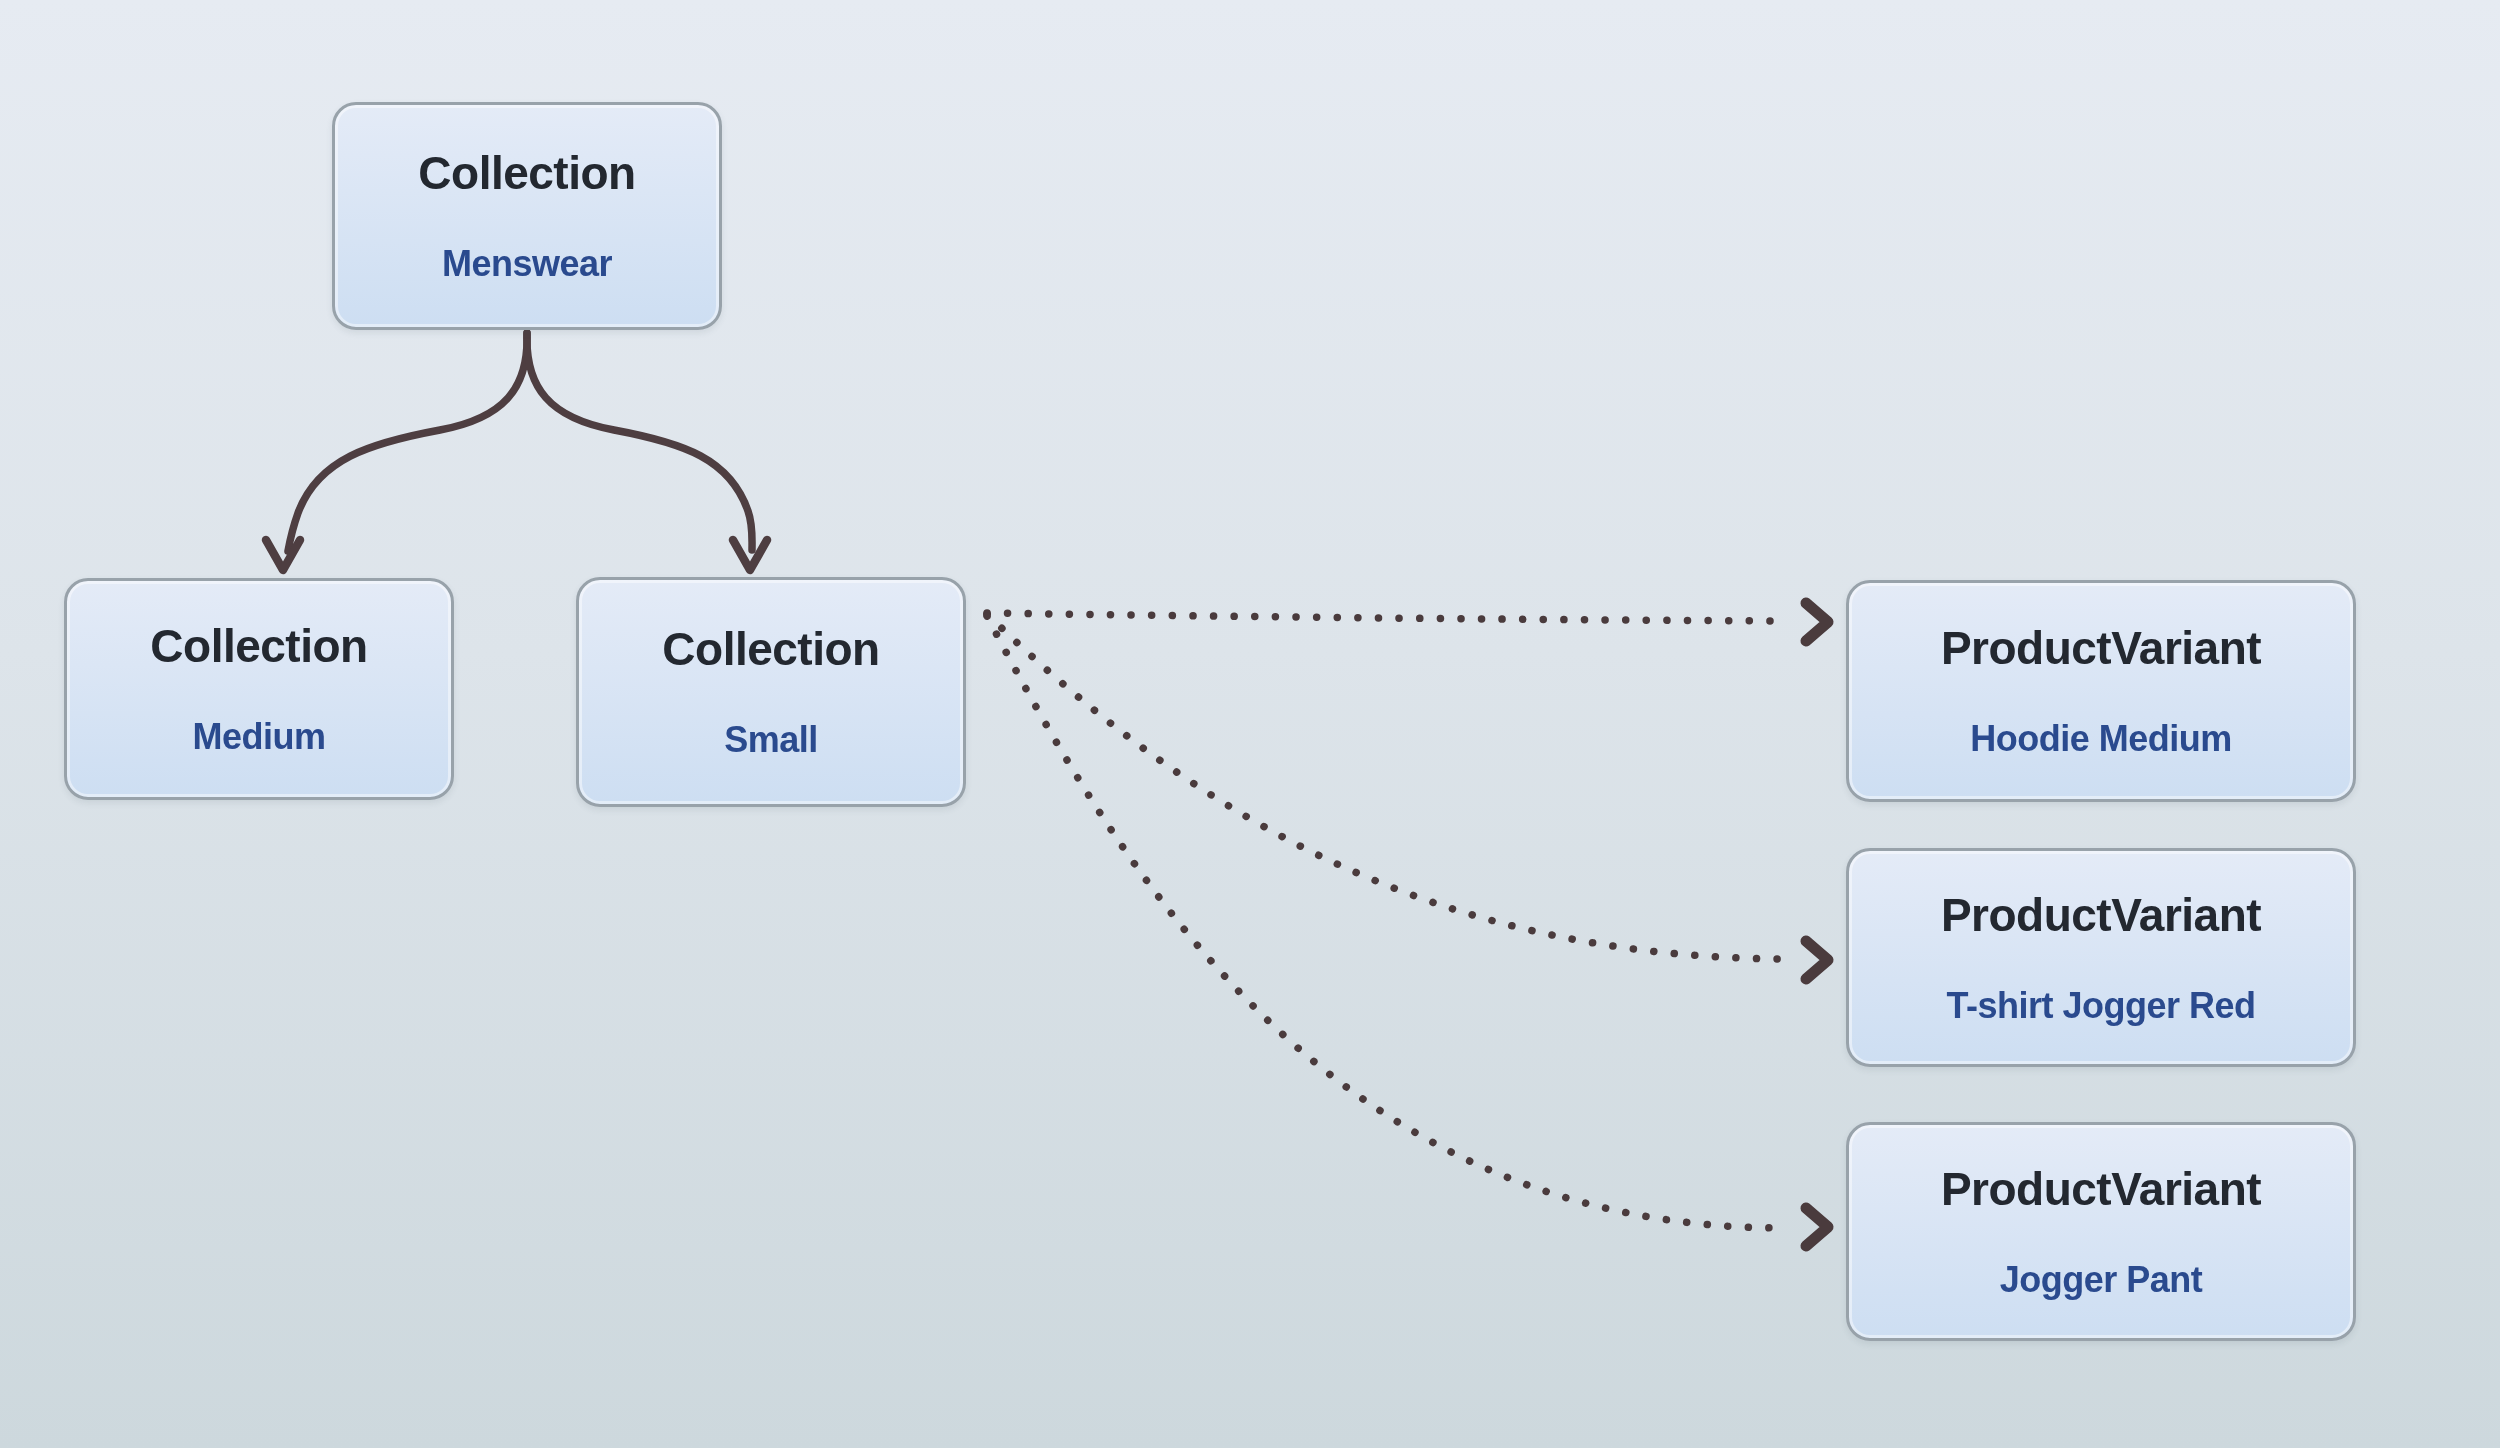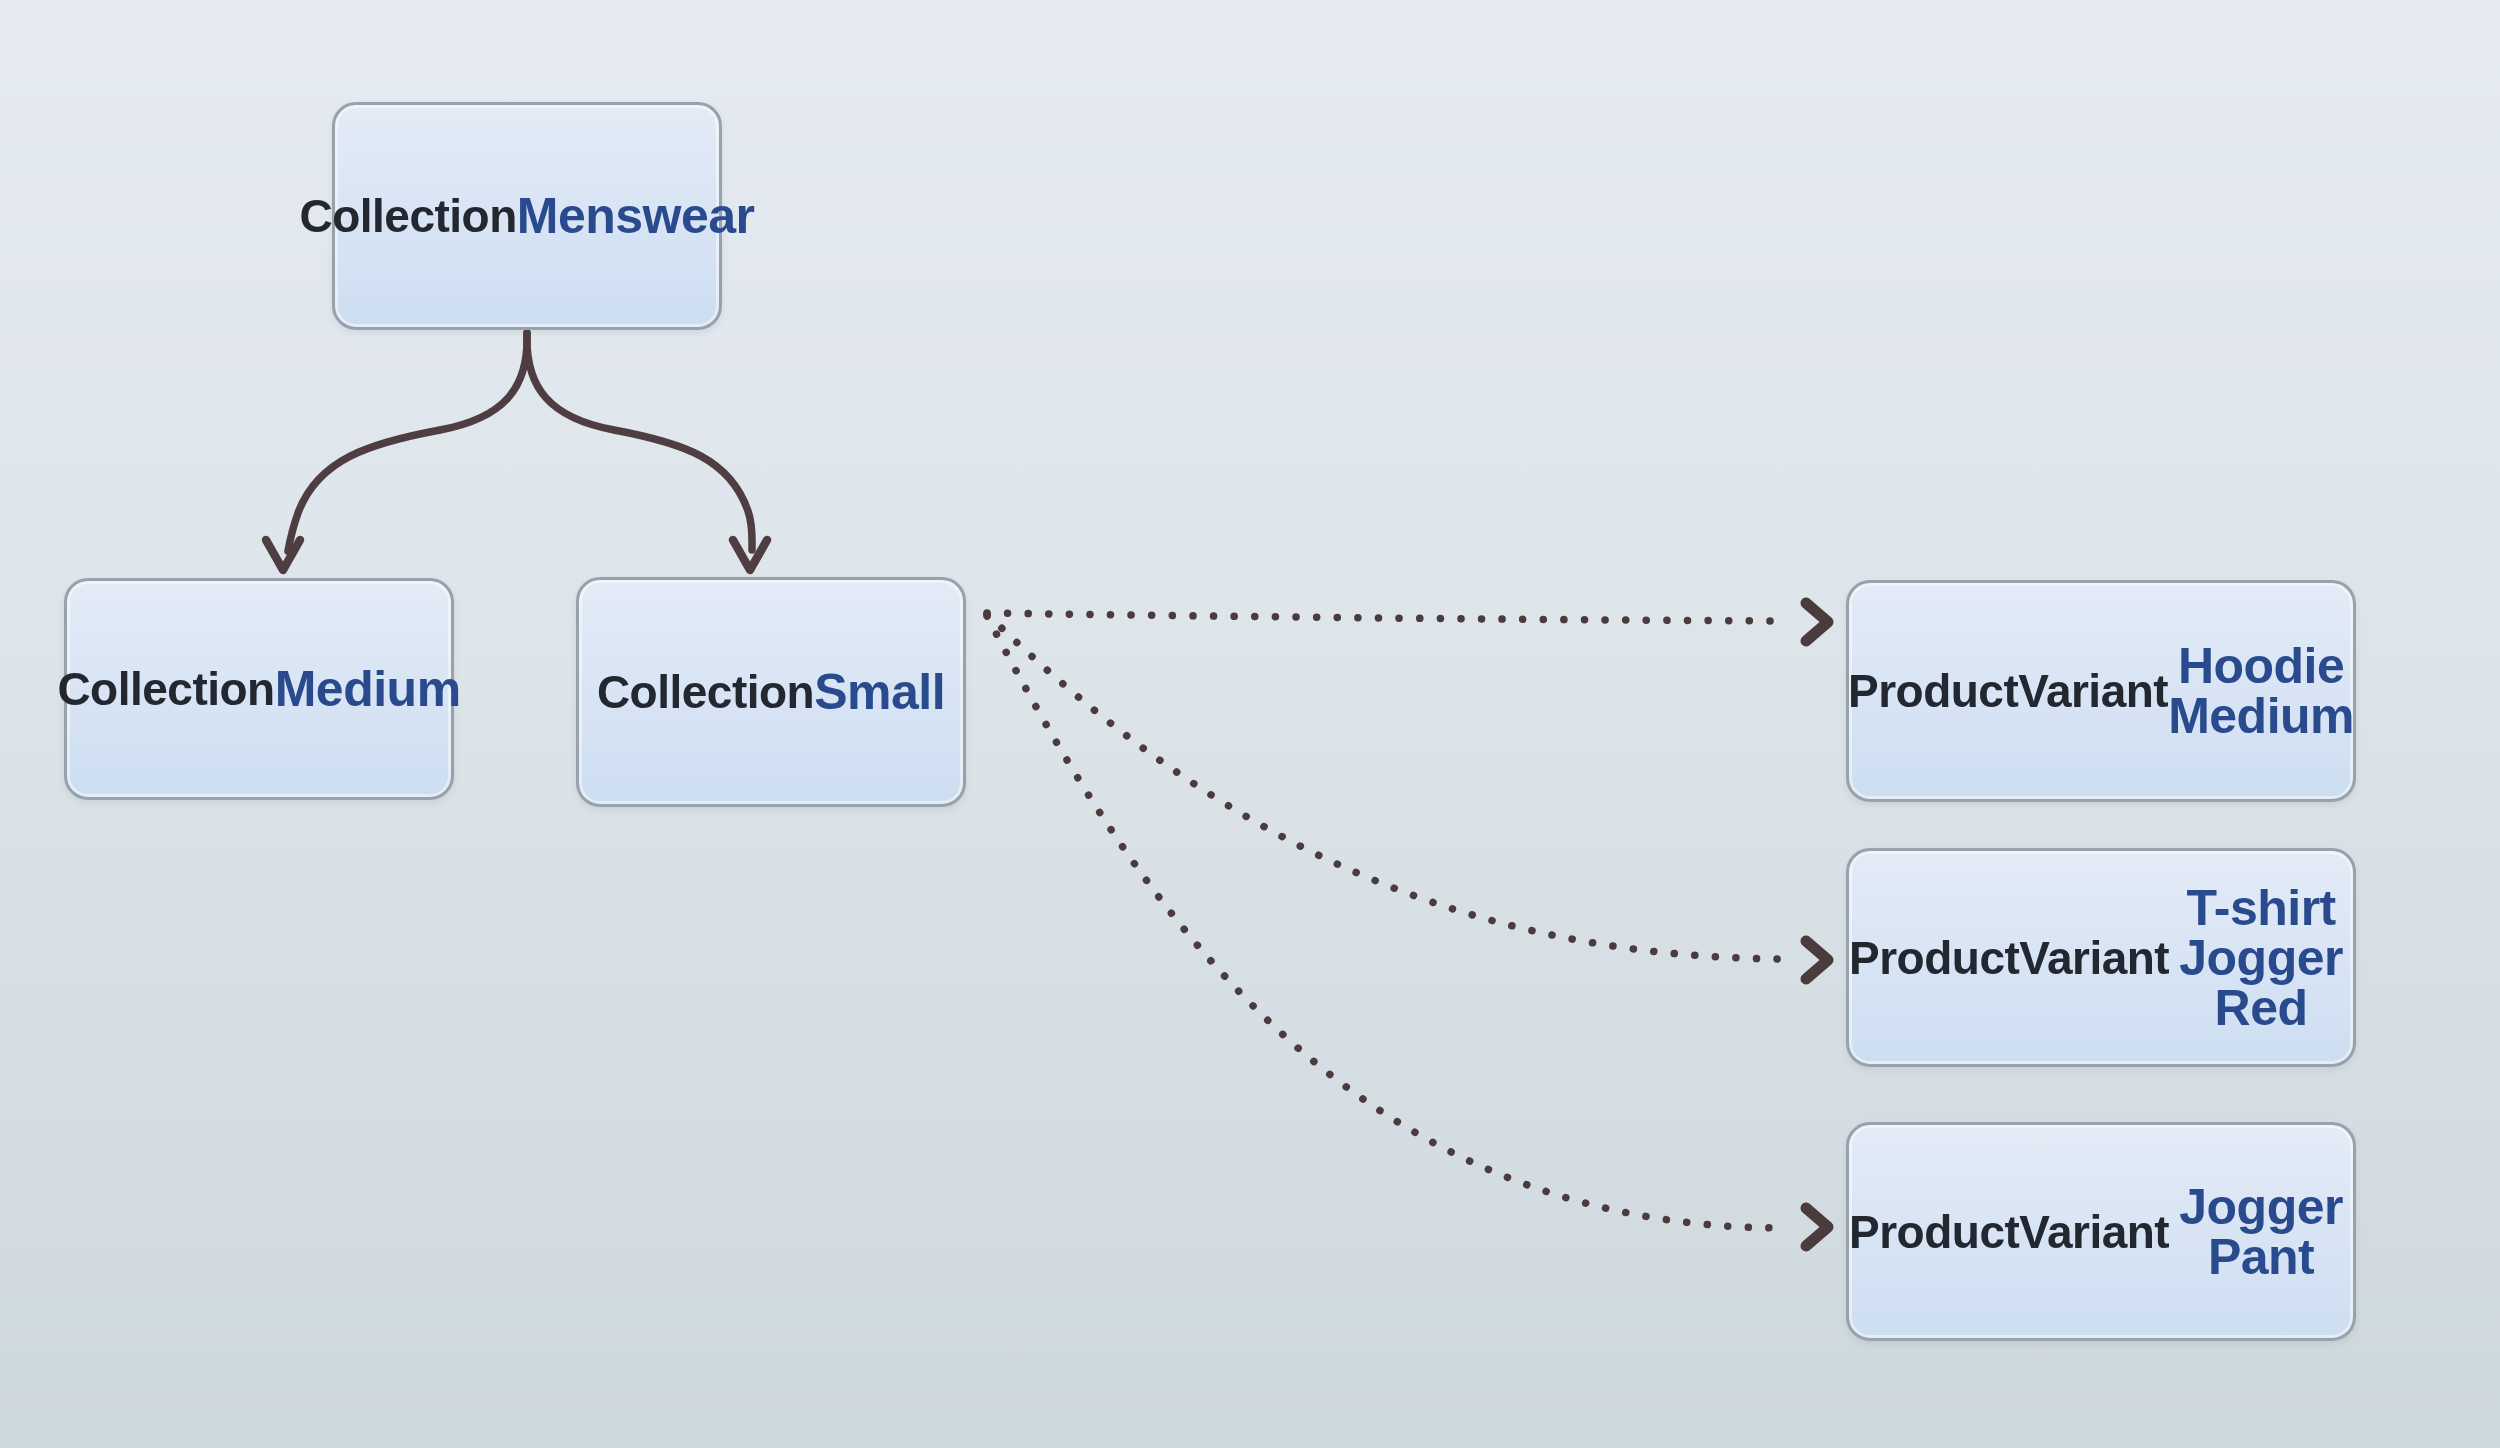--- a/index.html
+++ b/index.html
@@ -27,34 +27,35 @@
     position: absolute;
     box-sizing: border-box;
     border: 3px solid var(--node-border, #98a2aa);
     border-radius: 24px;
     background: linear-gradient(180deg,
       var(--node-fill-top, #e4ebf7) 0%,
       var(--node-fill-bottom, #cddef2) 100%);
     box-shadow: inset 0 0 0 3px rgba(255,255,255,0.45),
                 0 3px 6px rgba(60,75,90,0.10);
     display: flex;
+    flex-direction: column;
     align-items: center;
     justify-content: center;
     row-gap: 50px;
     text-align: center;
   }
   .node-type {
     font-size: 46px;
     font-weight: 700;
     letter-spacing: -0.5px;
     color: var(--type-text, #232830);
     line-height: 1;
   }
   .node-name {
-    font-size: 50px;
+    font-size: 36px;
     font-weight: 700;
     letter-spacing: -0.5px;
     color: var(--name-text, #2a4a8e);
     line-height: 1;
   }
   #node-menswear { left: 332px;  top: 102px;  width: 390px; height: 228px; }
   #node-formal   { left: 64px;   top: 578px;  width: 390px; height: 222px; }
   #node-casual   { left: 576px;  top: 577px;  width: 390px; height: 230px; }
   #node-hoodie   { left: 1846px; top: 580px;  width: 510px; height: 222px; }
   #node-tshirt   { left: 1846px; top: 848px;  width: 510px; height: 219px; }

